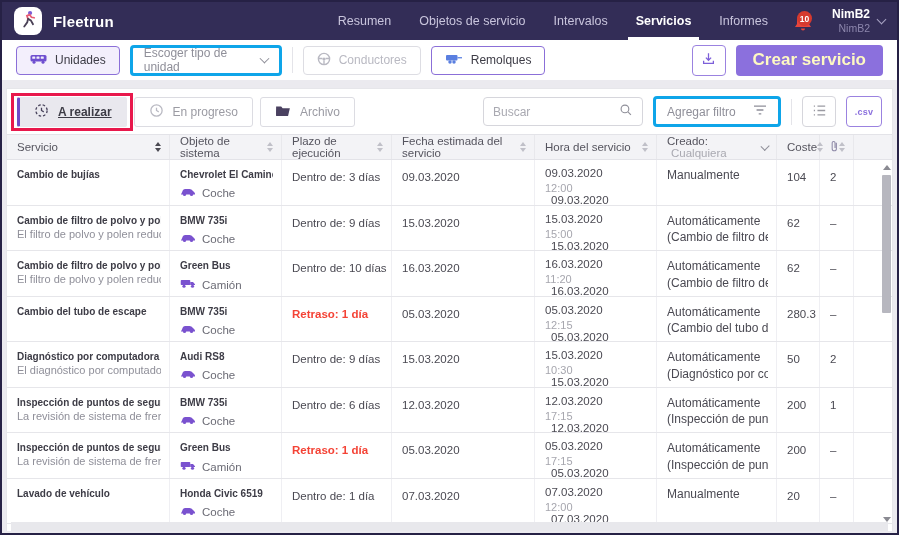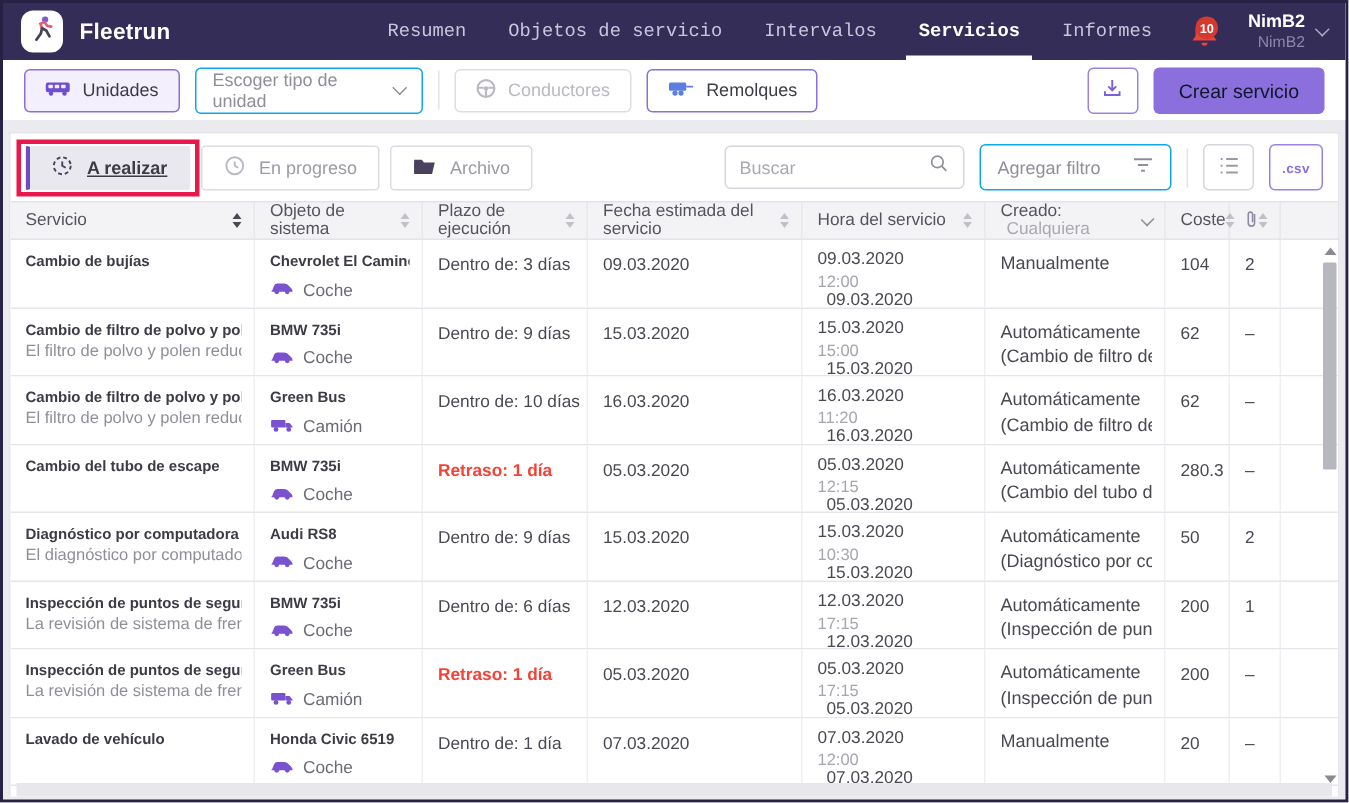--- a/index.html
+++ b/index.html
@@ -6,47 +6,47 @@
   html,body { background:#d8d8dc; }
   .app {
     width:899px; height:535px; position:relative; overflow:hidden;
     border:2px solid #262145; background:#ebeaef;
     font-family:"Liberation Sans", sans-serif; color:#3d3c46;
   }
   
   .topbar { height:38px; background:#332d57; display:flex; align-items:center; padding:0 12px; }
   .logo { width:28px; height:28px; background:#fff; border-radius:8px; display:flex; align-items:center; justify-content:center; }
   .brand { color:#fff; font-weight:bold; font-size:15px; margin-left:11px; letter-spacing:.2px; }
-  .nav { display:flex; align-items:flex-start; margin-left:auto; height:38px;font-family:Liberation Mono, monospace; }
+  .nav { display:flex; align-items:flex-start; margin-left:auto; height:38px; }
   .nav-item { color:#c9c5dd; font-size:12.5px; padding:0 14px; height:38px; display:flex; align-items:center; cursor:pointer; position:relative; }
   .nav-item.active { color:#fff; font-weight:bold; }
   .nav-item.active::after { content:""; position:absolute; left:6px; right:6px; bottom:0; height:3px; background:#fff; }
   .bell-wrap { position:relative; width:26px; height:26px; margin:0 14px 0 10px; cursor:pointer; }
   .badge { position:absolute; top:3px; left:5px; min-width:15px; height:15px; border-radius:8px; background:#d63a2f;
            color:#fff; font-size:8.5px; font-weight:bold; display:flex; align-items:center; justify-content:center; }
   .user { display:flex; align-items:center; gap:8px; cursor:pointer; }
   .user-text { display:flex; flex-direction:column; align-items:flex-end; line-height:1.25; }
   .user-name { color:#fff; font-size:12px; font-weight:bold; }
   .user-sub { color:#8d87ad; font-size:10.5px; }
   .chev { width:7px; height:7px; border-right:1.6px solid #a9a4c4; border-bottom:1.6px solid #a9a4c4; transform:rotate(45deg); margin-top:-4px; }
   .chev.gray { border-color:#8f8f99; }
   
   .toolbar { height:40px; background:#fff; display:flex; align-items:center; padding:0 14px; gap:10px; }
   .btn { height:29px; border-radius:4px; border:1px solid #8b6fd8; background:#fff; display:inline-flex; align-items:center; gap:8px;
          padding:0 13px; font-size:12px; color:#3d3c46; cursor:pointer; white-space:nowrap; }
   .btn.tint { background:#f3effc; }
   .btn.disabled { border-color:#dddde3; color:#b9b9c2; cursor:default; }
-  .select { height:31px; border:1px solid #0ea5e9; border-radius:4px; background:#fff; display:inline-flex; align-items:center;
+  .select { height:31px; border:3px solid #0ea5e9; border-radius:4px; background:#fff; display:inline-flex; align-items:center;
             justify-content:space-between; padding:0 11px; font-size:12px; color:#8f8f99; cursor:pointer; }
   .select.wide { width:152px; }
   .vdiv { width:1px; height:26px; background:#e4e4e9; }
   .spacer { flex:1; }
   .icon-btn { width:34px; height:31px; border:1px solid #9b82e0; border-radius:4px; background:#fff; display:flex; align-items:center; justify-content:center; cursor:pointer; }
   .icon-btn.gray { border-color:#d6d6dc; }
-  .btn-primary { height:31px; border:none; border-radius:4px; background:#8b70dd; color:#0f172a; font-size:13px; font-weight:normal;
+  .btn-primary { height:31px; border:none; border-radius:4px; background:#8b70dd; color:#fef9c3; font-size:17px; font-weight:bold;
                  padding:0 17px; cursor:pointer; }
   
   .card { background:#fff; margin:8px 4px 0 4px; height:443px; position:relative; overflow:hidden; border:1px solid #e6e6ea; border-bottom:none; }
   .tabs-row { height:45px; display:flex; align-items:center; padding:0 10px; gap:7px; }
   .tab { height:30px; border:1px solid #dcdce2; border-radius:3px; background:#fff; display:inline-flex; align-items:center; gap:9px;
          padding:0 14px; font-size:12px; color:#9b9ba3; cursor:pointer; white-space:nowrap; }
   .tab.active { background:#e9e8ee; border-color:#e9e8ee; border-left:3px solid #6f49c7; color:#3d3c46; font-weight:bold; border-radius:2px;text-decoration:underline; }
   .tab-anno-wrap { position:relative; }
   .annotation-box { position:absolute; top:-4px; left:-6px; right:-6px; bottom:-4px; border:3px solid #e8184c; pointer-events:none; }
   .search { width:160px; height:29px; border:1px solid #d6d6dc; border-radius:4px; display:flex; align-items:center; padding:0 9px; gap:6px; }

